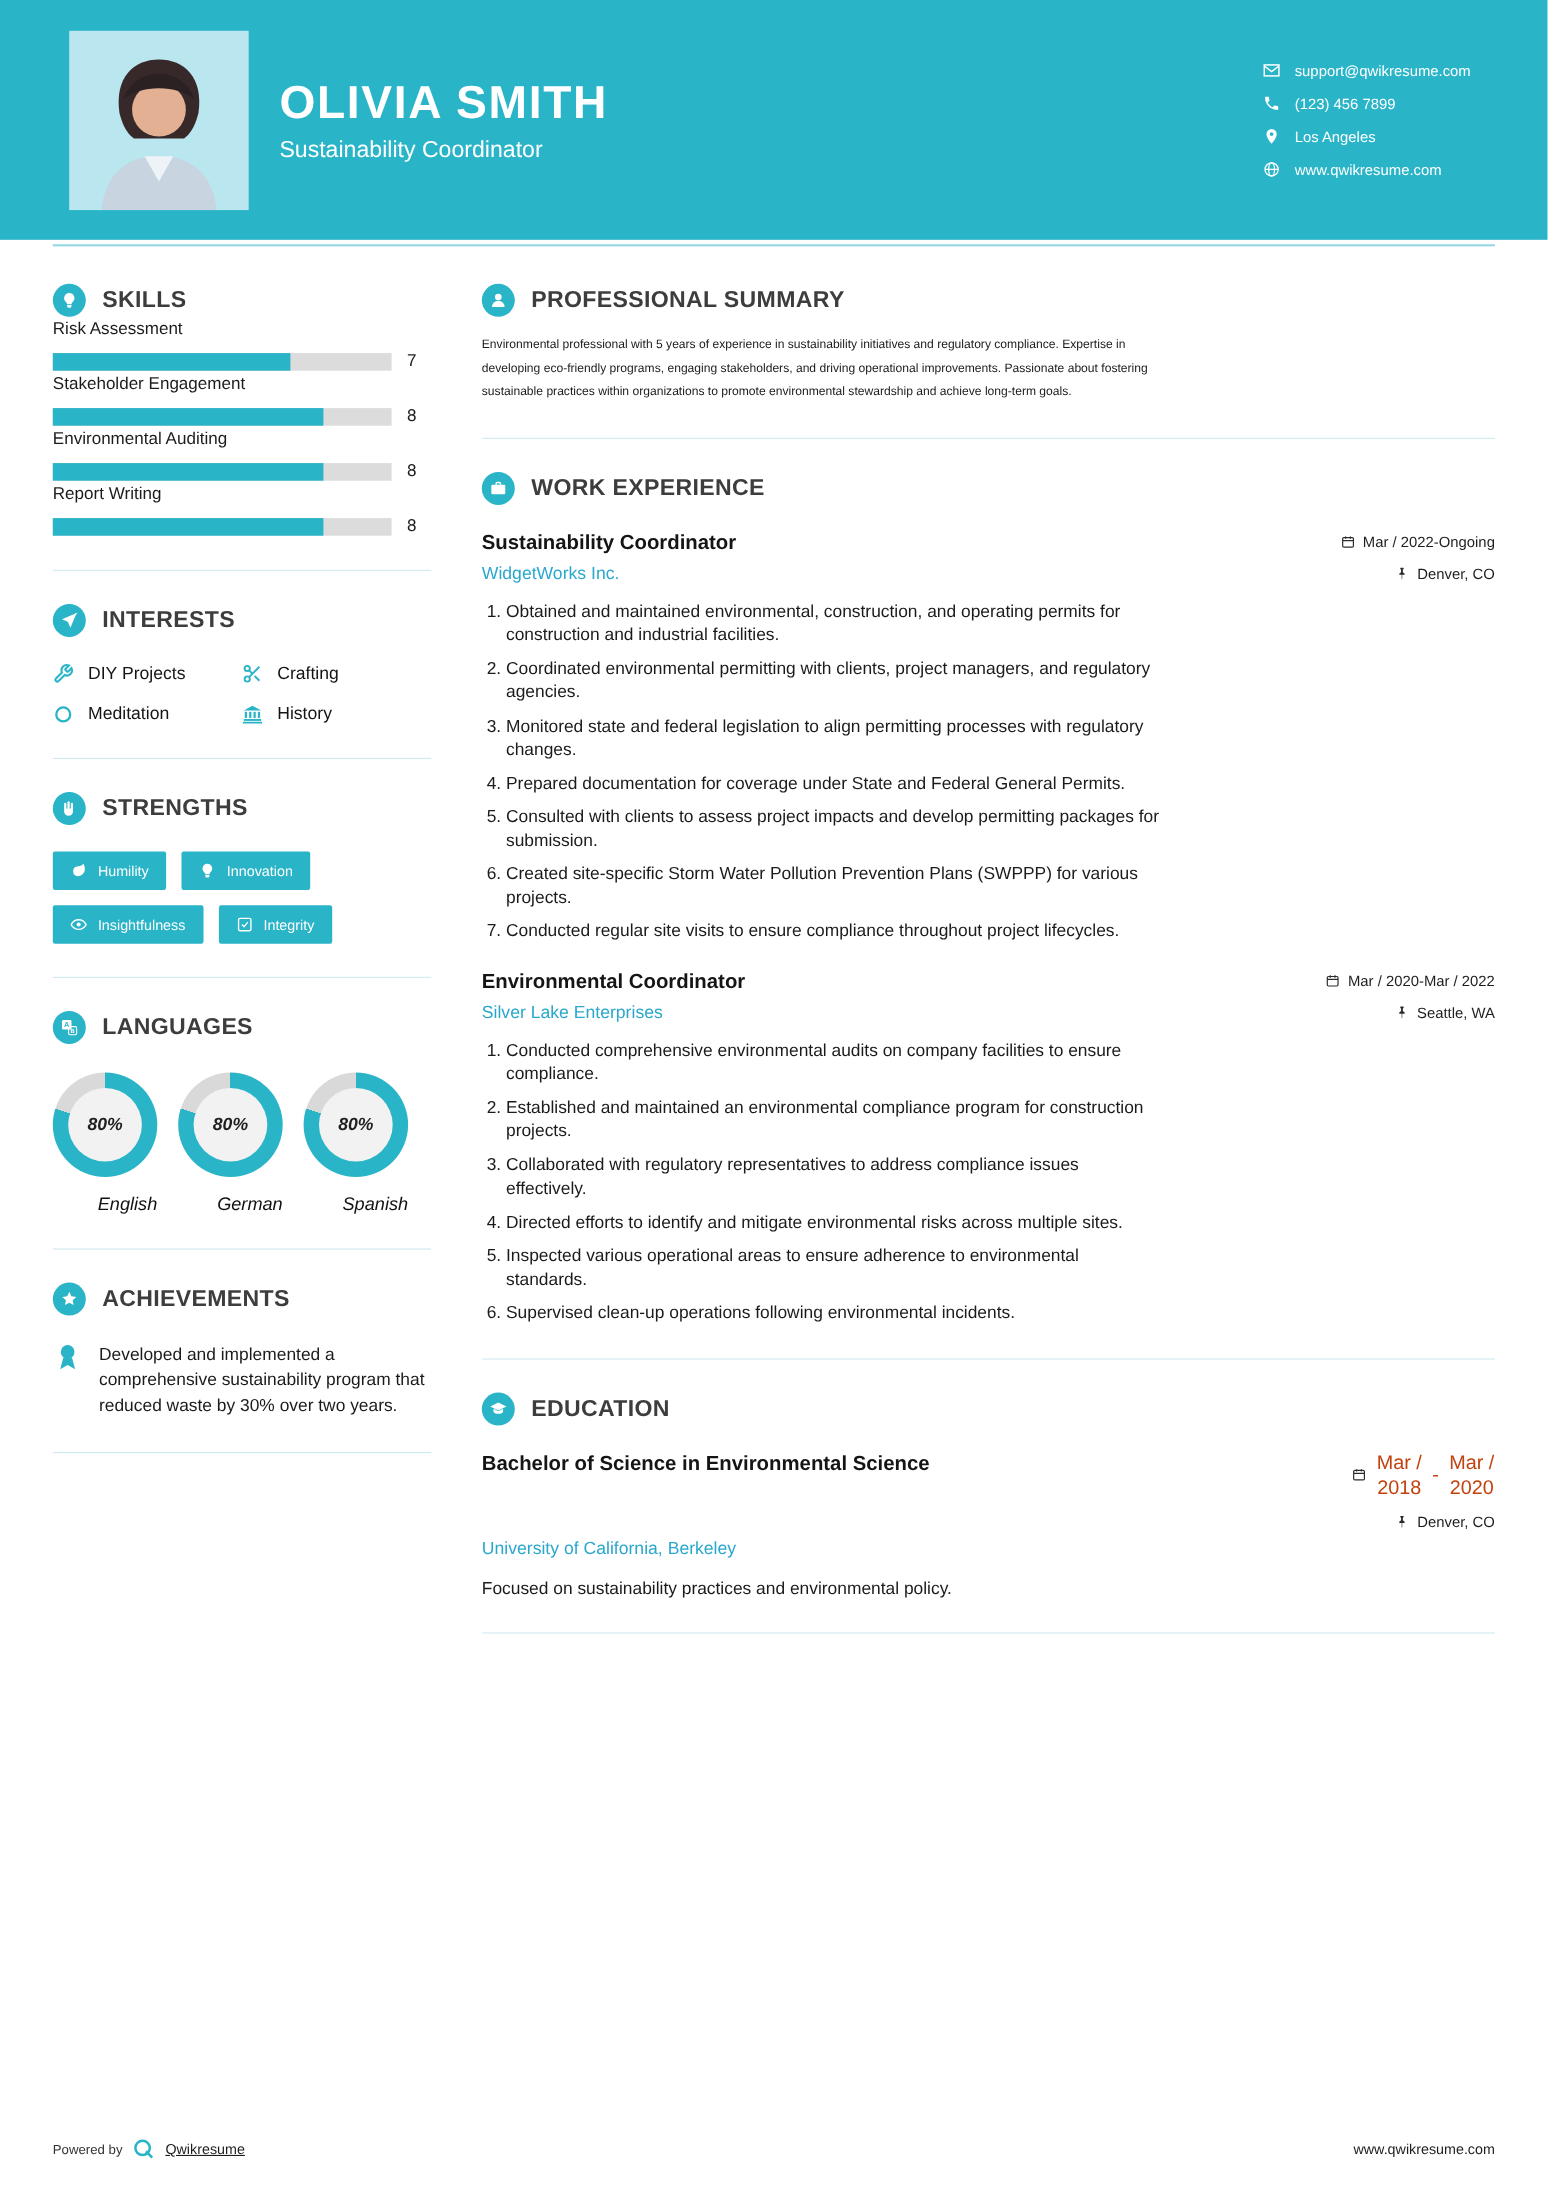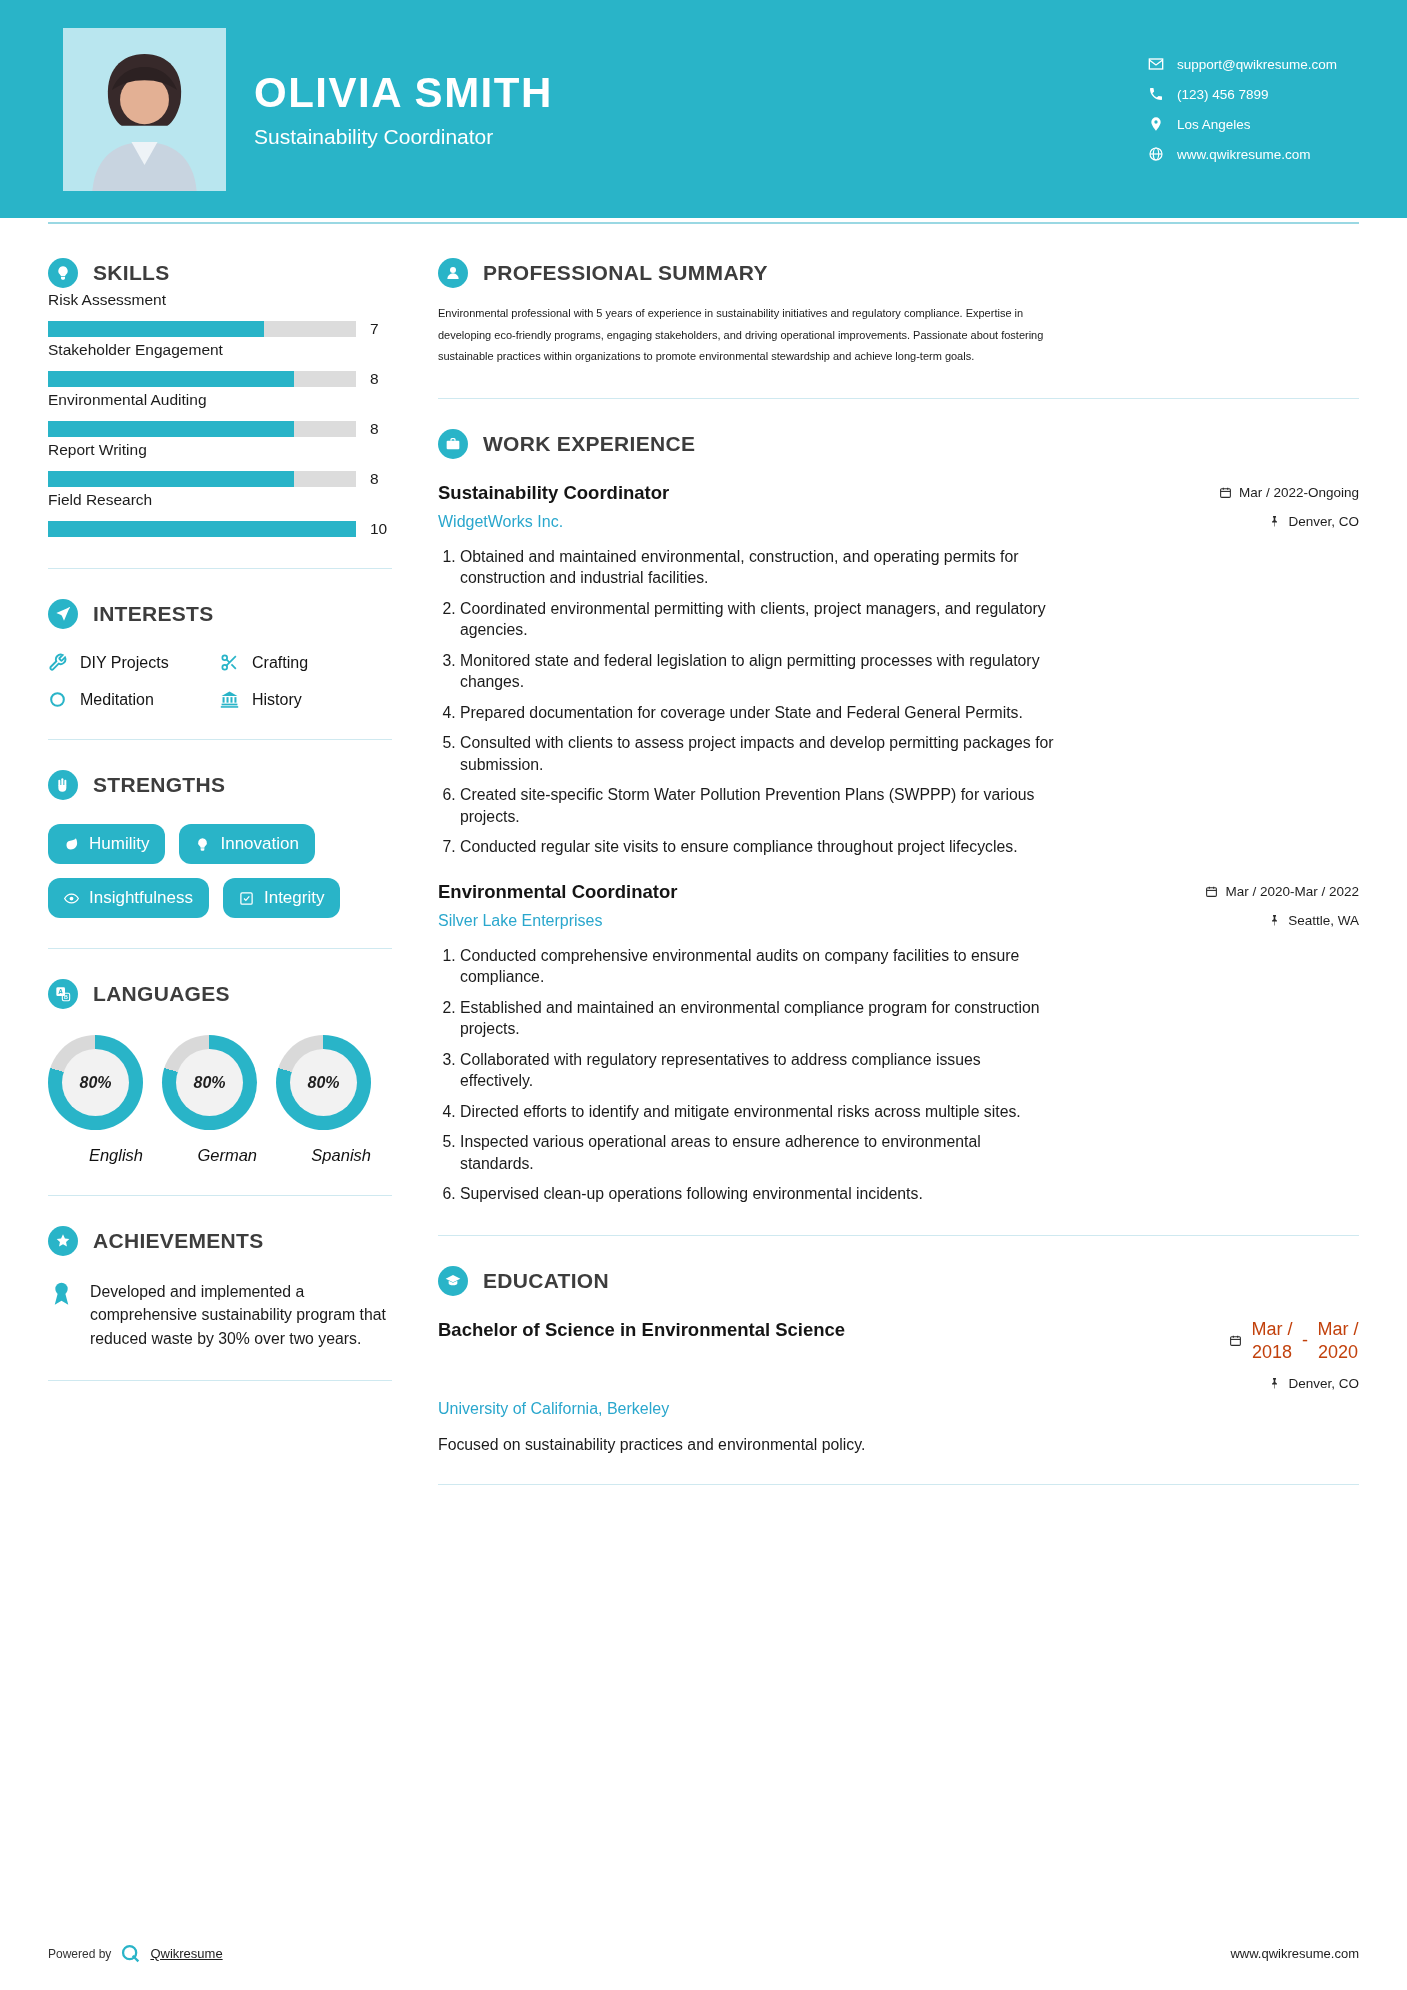--- a/index.html
+++ b/index.html
@@ -55,21 +55,21 @@
   .skill-value{font-size:15.5px;min-width:22px;}
 
   
   .interests-grid{display:grid;grid-template-columns:1fr 1fr;row-gap:18px;margin-top:24px;}
   .interest{display:flex;align-items:center;gap:13px;font-size:16px;color:#141414;}
   .i-icon{width:19px;height:19px;display:inline-flex;color:var(--accent);flex-shrink:0;}
   .i-icon svg{width:100%;height:100%;}
 
   
   .chips{display:flex;flex-wrap:wrap;gap:14px;margin-top:24px;}
-  .chip{display:inline-flex;align-items:center;gap:10px;background:var(--accent);color:#fff;font-size:17px;padding:10px 16px;border-radius:12px;}
+  .chip{display:inline-flex;align-items:center;gap:10px;background:var(--accent);color:#fff;font-size:13px;padding:10px 16px;border-radius:2px;}
   .chip svg{width:15px;height:15px;flex-shrink:0;}
 
   
   .langs{display:flex;gap:19px;margin-top:26px;}
   .lang{width:95px;text-align:right;font-style:italic;}
   .donut{width:95px;height:95px;border-radius:50%;position:relative;display:flex;align-items:center;justify-content:center;background:var(--ring-rest);}
   .donut::before{content:"";position:absolute;inset:14px;background:var(--donut-inner);border-radius:50%;}
   .donut .pct{position:relative;font-weight:700;font-size:16px;color:#1f1f1f;}
   .lang-label{margin-top:16px;font-size:16.5px;color:#111;}
 
@@ -211,29 +211,20 @@
         </div>
         <div class="skill">
           <div class="skill-label">Report Writing</div>
           <div class="skill-row">
             <div class="track">
                 <div class="fill" style="width: 80%;"></div>
               </div>
             <div class="skill-value">8</div>
           </div>
         </div>
-        <div class="skill">
-          <div class="skill-label">Field Research</div>
-          <div class="skill-row">
-            <div class="track">
-                <div class="fill" style="width: 100%;"></div>
-              </div>
-            <div class="skill-value">10</div>
-          </div>
-        </div>
       </section>
 
       <hr class="sep">
 
       <section>
         <div class="sec-head">
           <span class="icon-circle">
             <svg viewBox="0 0 24 24">
                 <path fill="#fff" d="M22 2L2 10.5l8 3.5 3.5 8z"></path>
                 <path d="M22 2L10 14" stroke="#fff" stroke-width="1.6"></path>

